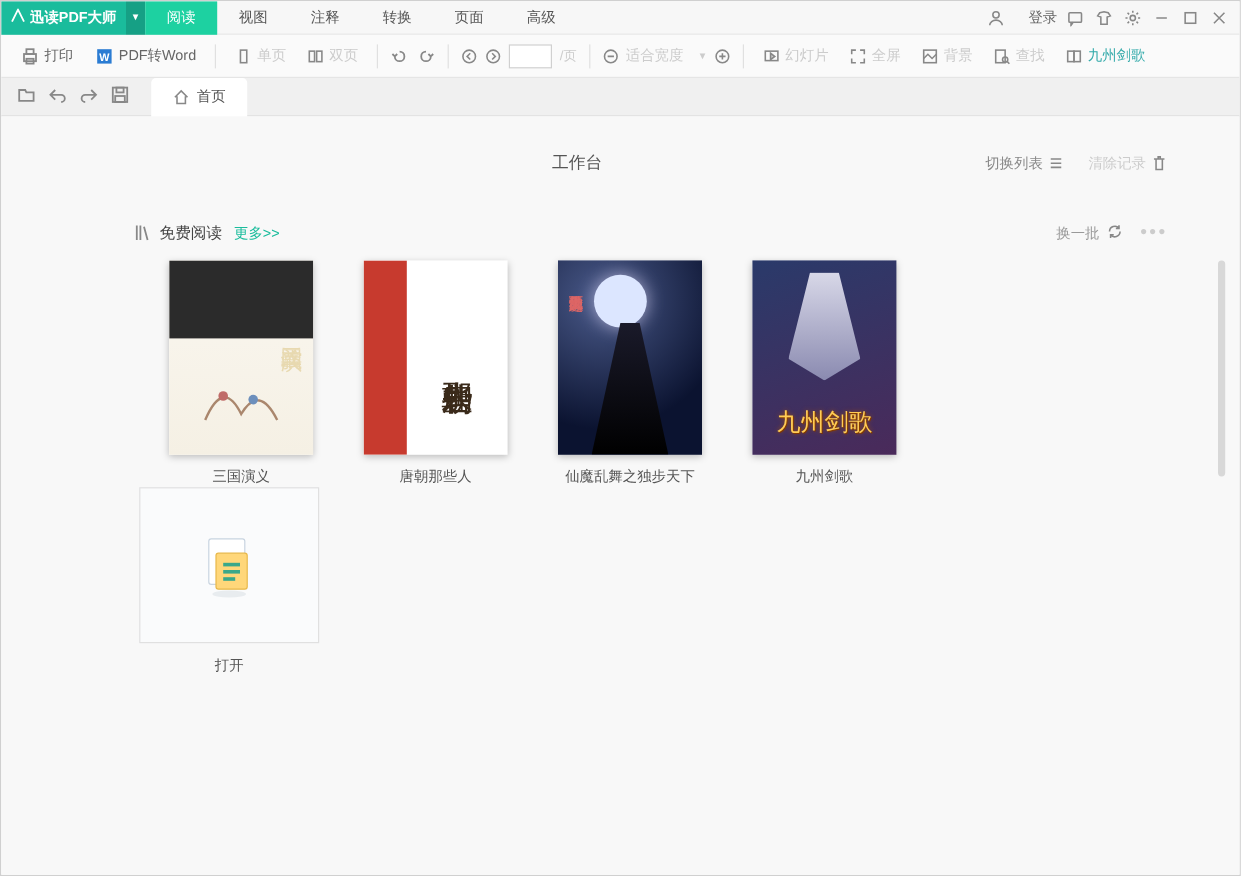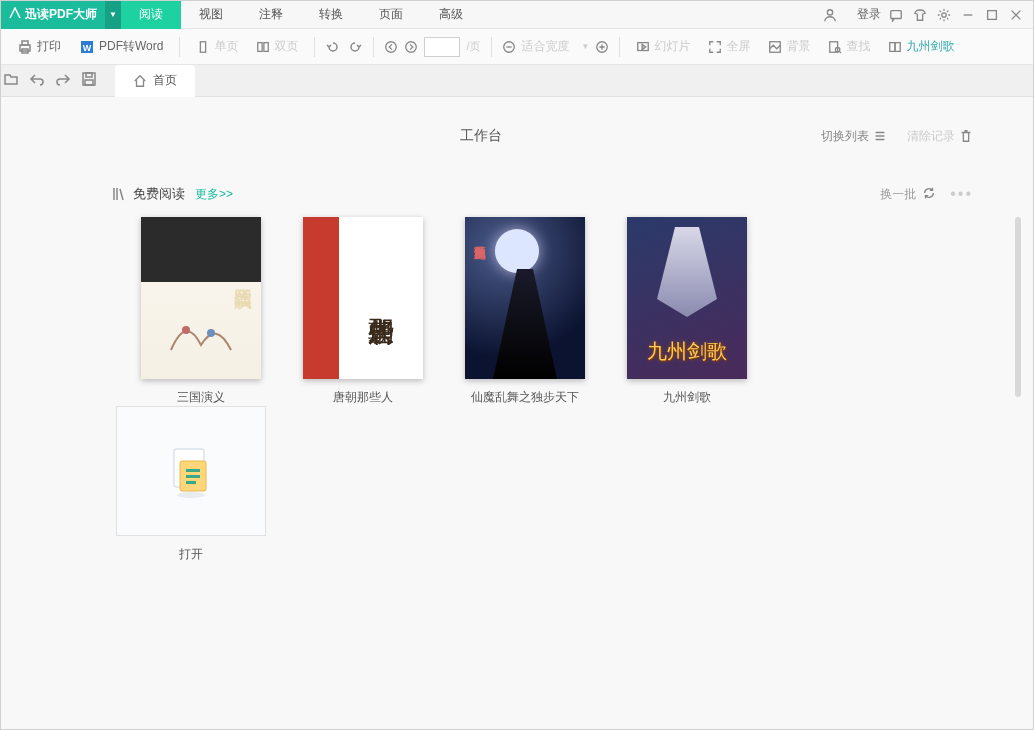--- a/index.html
+++ b/index.html
@@ -21,21 +21,21 @@
 
 .ribbon { height: 36px; background: #fafafa; border-bottom: 1px solid #e5e5e5; display: flex; align-items: center; padding: 0 10px; gap: 6px; font-size: 12px; color: #666; }
 .ribbon .tool { display: flex; align-items: center; gap: 4px; padding: 4px 6px; cursor: pointer; white-space: nowrap; }
 .ribbon .sep { width: 1px; height: 20px; background: #e0e0e0; margin: 0 4px; }
 .ribbon input.page-input { width: 36px; height: 20px; border: 1px solid #d0d0d0; text-align: center; font-size: 11px; }
 .ribbon .zoom-select { display:flex; align-items:center; gap:12px; border:none; font-size:12px; color:#666;}
 .ribbon .disabled { color: #ccc; }
 .ribbon svg { display:block; }
 
 
-.tab-row { height: 32px; background: #f0f0f0; display: flex; align-items: center; padding-left: 2px; border-bottom: 1px solid #e0e0e0; }
+.tab-row { height: 32px; background: #f0f0f0; display: flex; align-items: center; padding-left: 13px; border-bottom: 1px solid #e0e0e0; }
 .tab-row .qb { display:flex; gap:10px; color:#aaa; margin-right:18px;}
 .tab-row .qb span { cursor:pointer; font-size:14px;}
 .tab-item { background: #fff; height: 32px; padding: 0 18px; display: flex; align-items: center; gap: 6px; font-size: 12px; color: #555; border-top-left-radius: 4px; border-top-right-radius: 4px; }
 
 
 .content { display: flex; height: calc(730px - 28px - 36px - 32px - 2px); background: #f8f8f8; }
 .main { flex: 1; padding: 30px 60px 20px 140px; overflow-y: auto; position: relative; }
 .section-header { display: flex; align-items: center; font-size: 13px; color: #333; margin-bottom: 14px; }
 .section-header .center-title { flex:1; text-align:center; color:#555; font-size:14px;}
 .top-actions { display:flex; gap:20px; font-size:12px; color:#888; align-items:center;}

